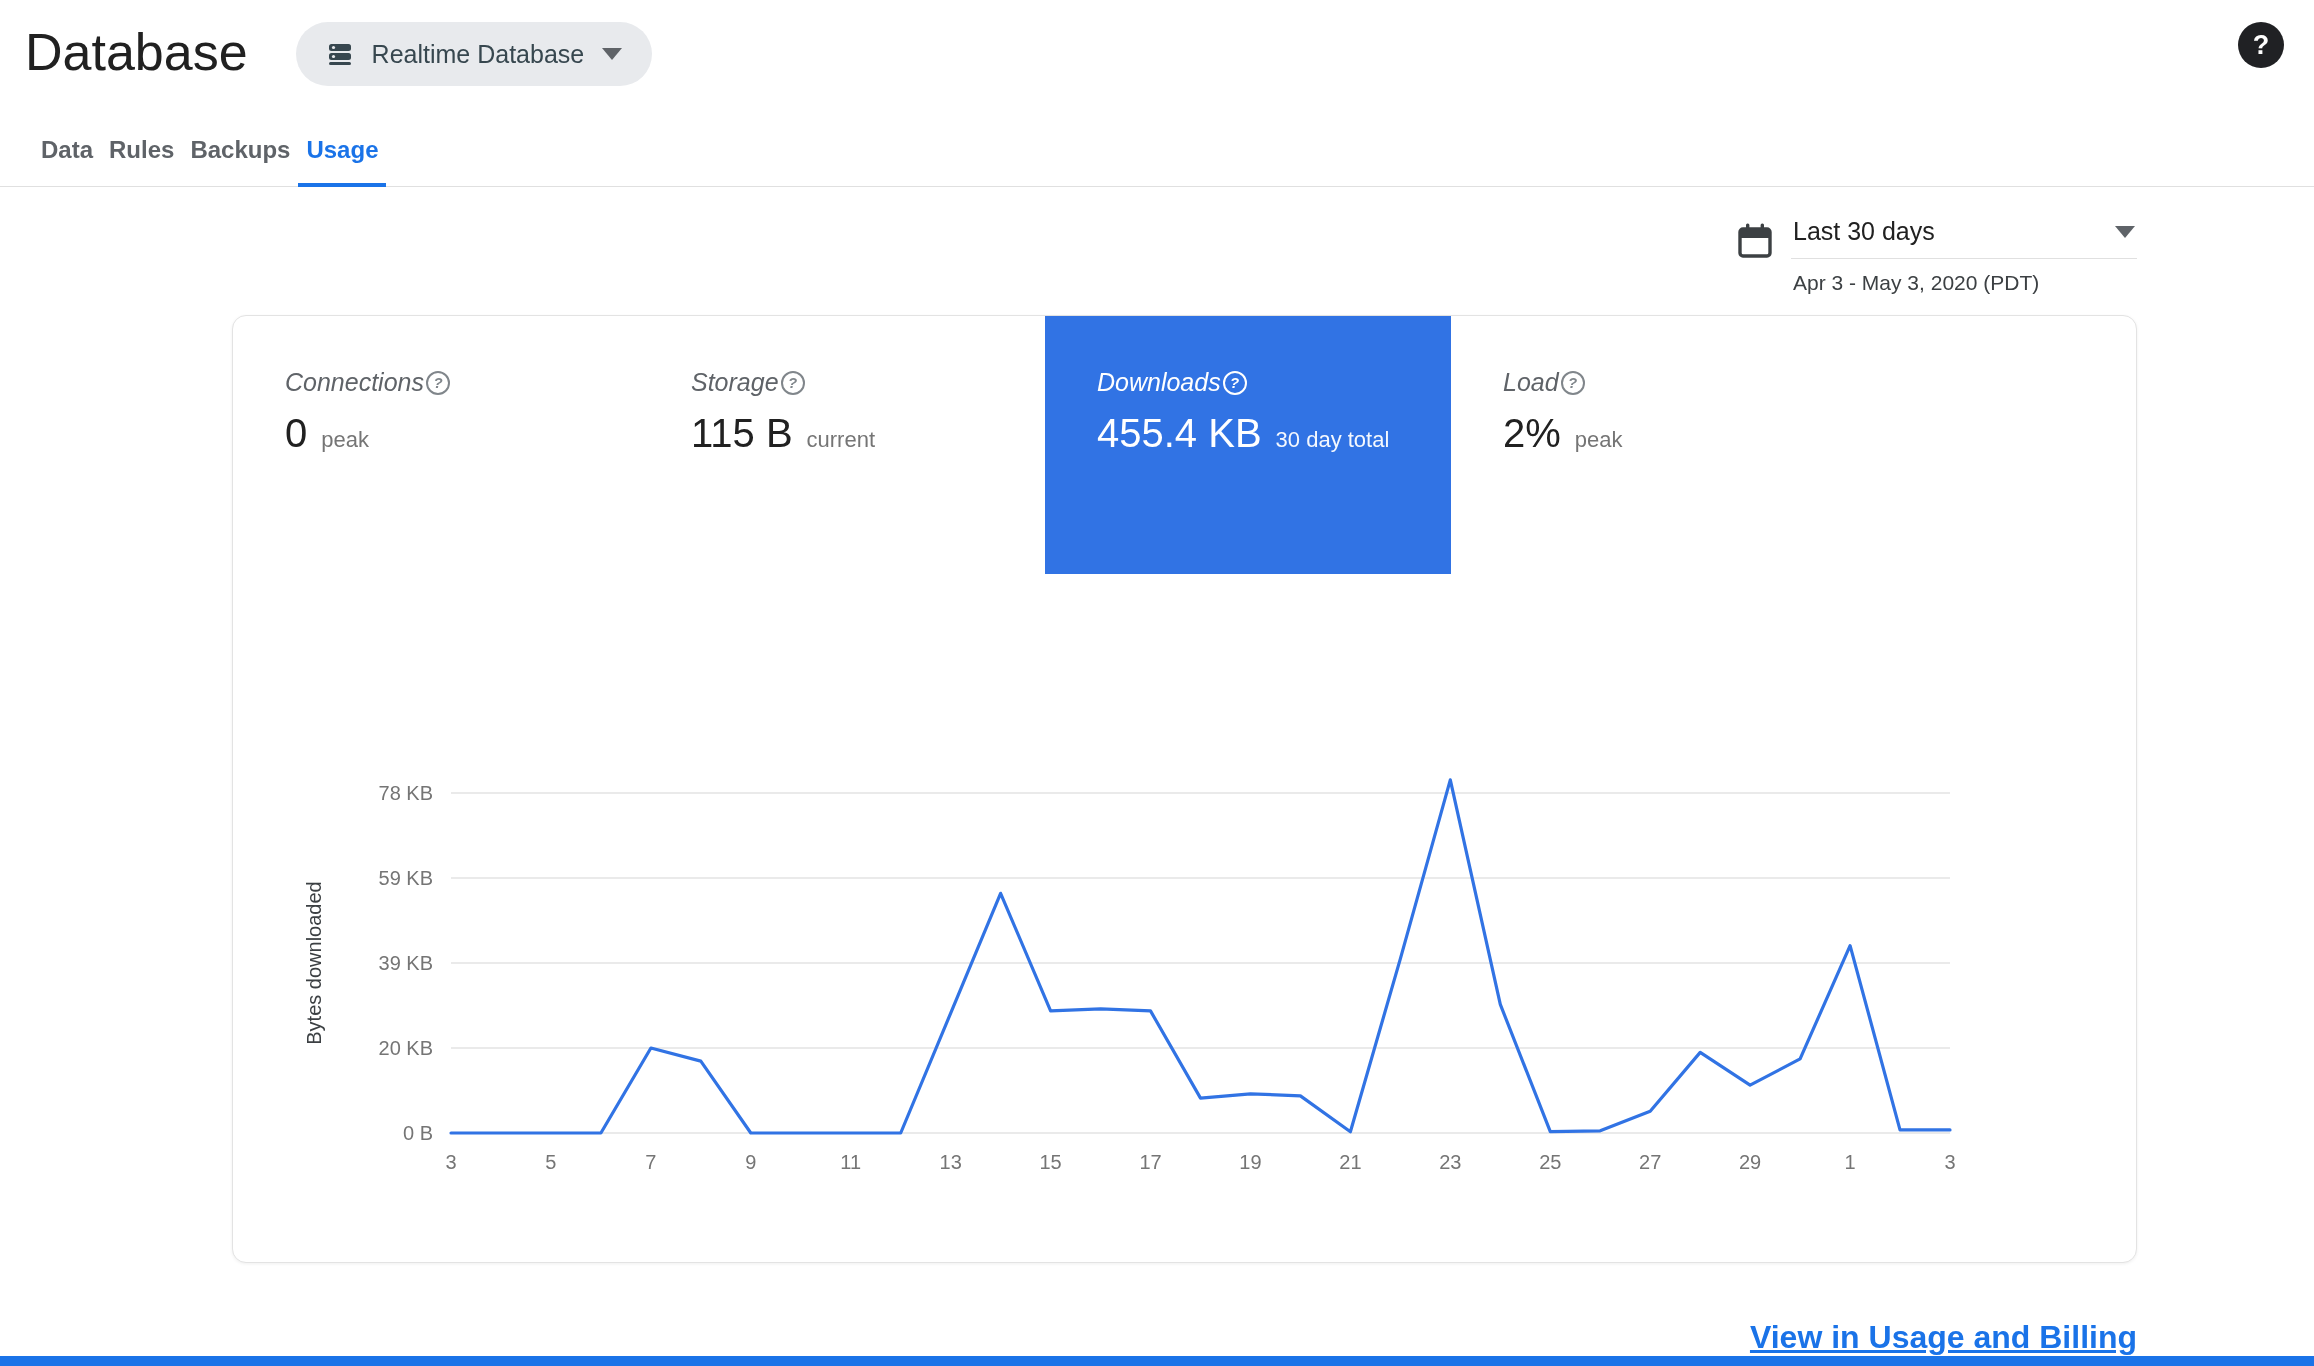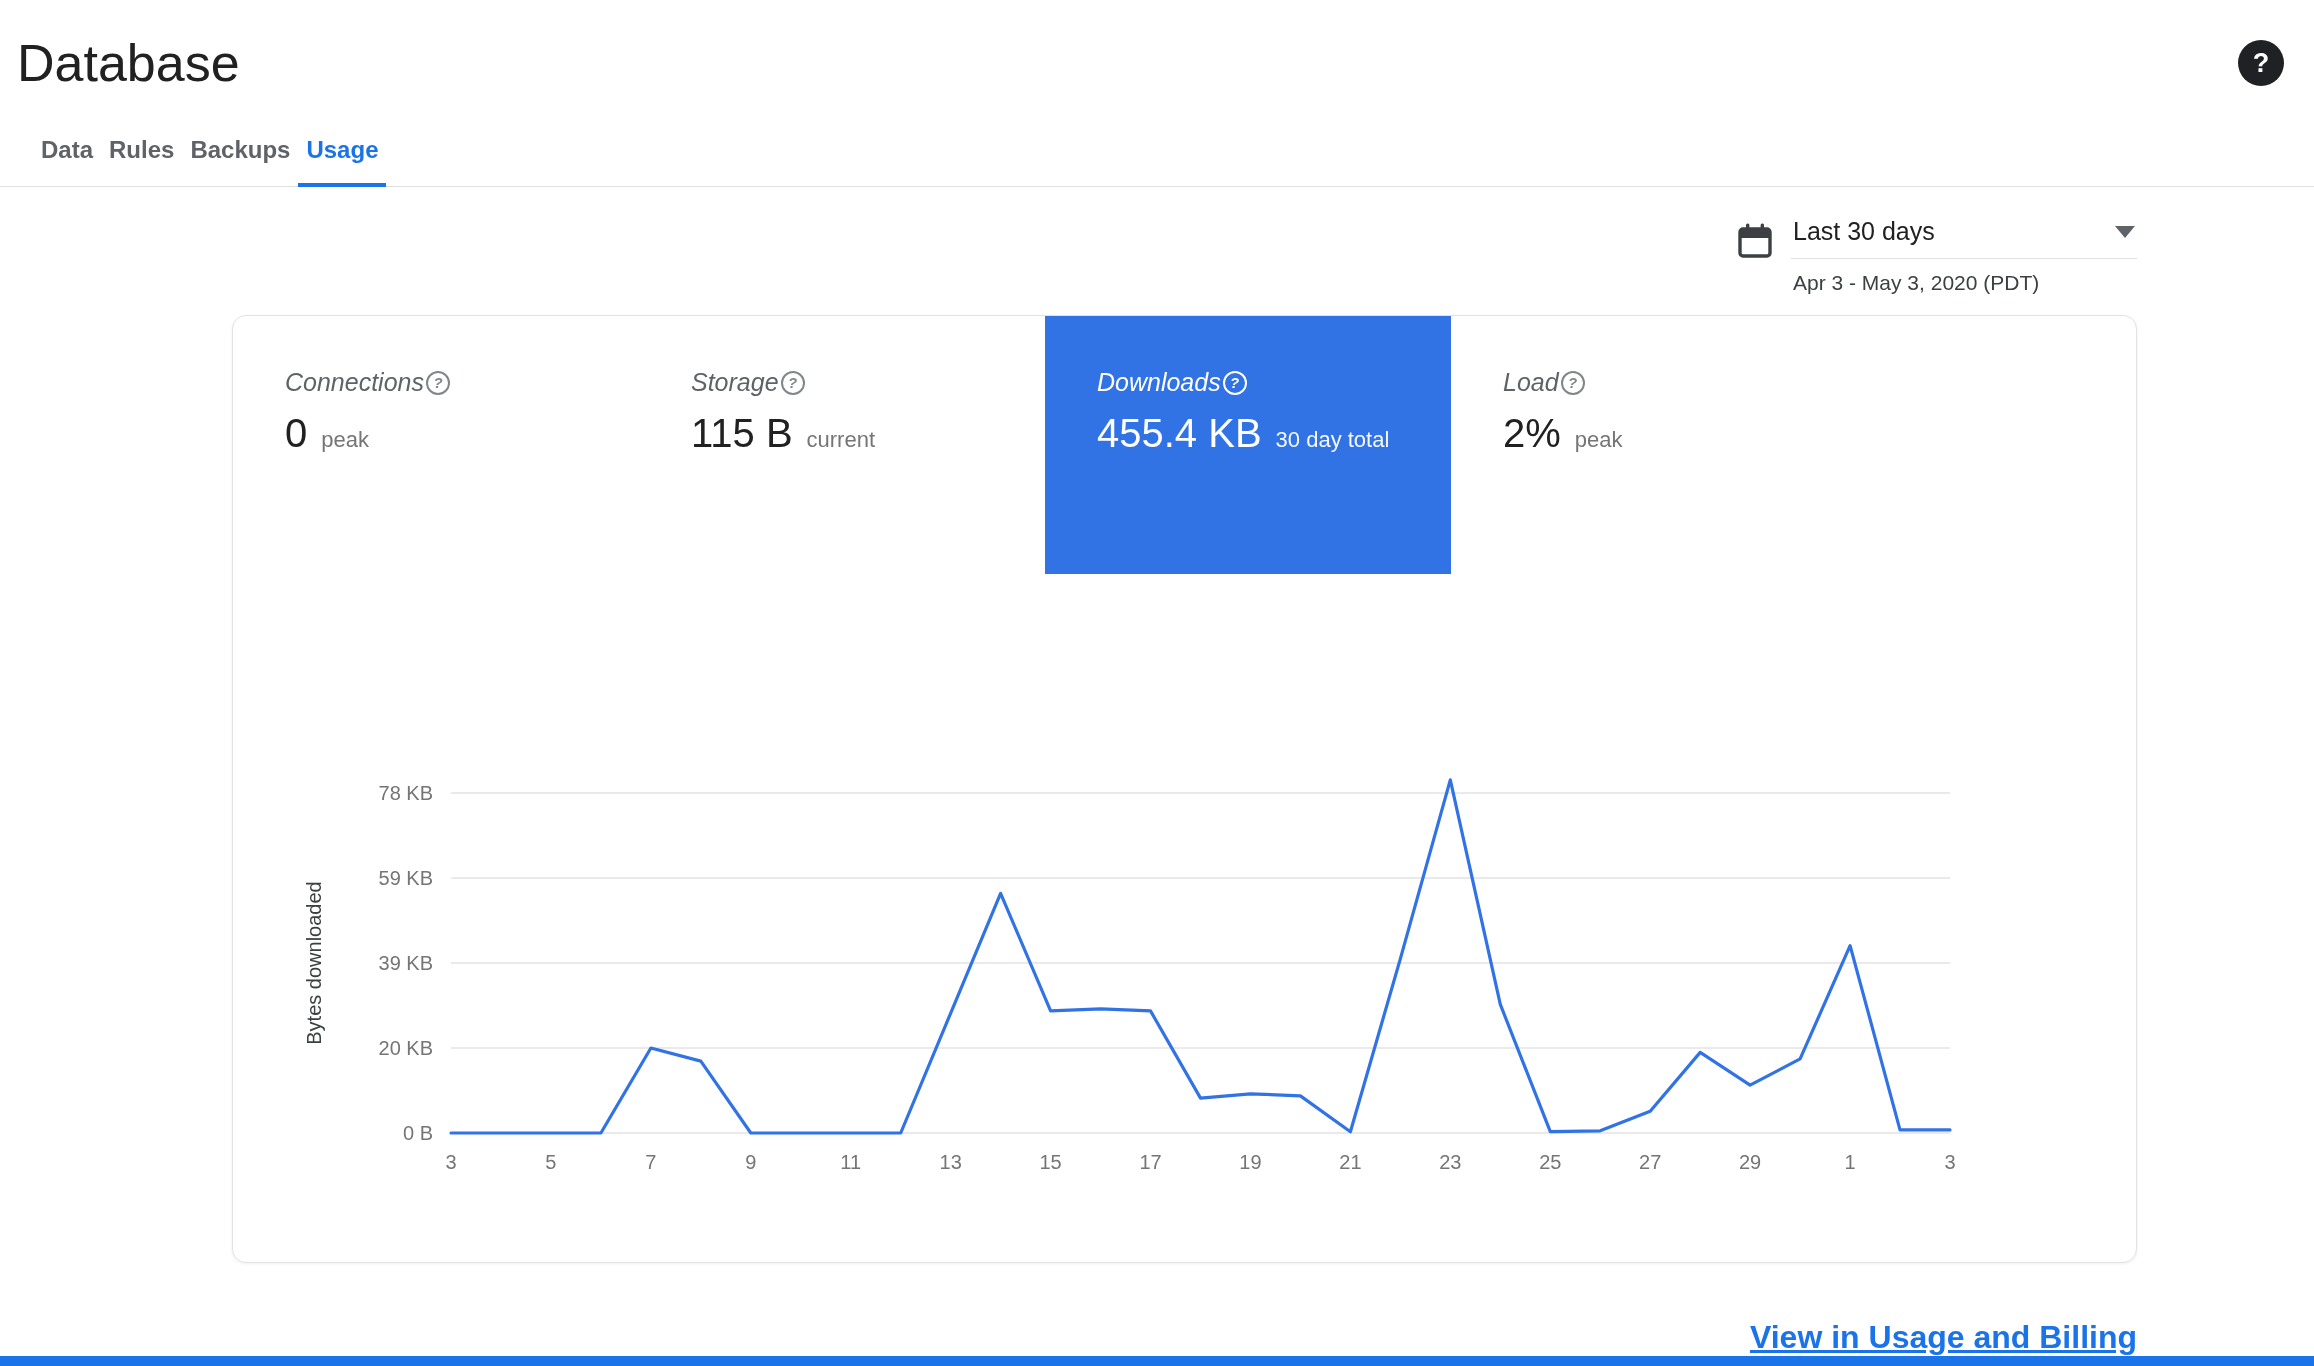--- a/index.html
+++ b/index.html
@@ -12,21 +12,21 @@
   }
   *{box-sizing:border-box;}
   html,body{margin:0;padding:0;}
   body{
     width:2314px;height:1366px;position:relative;overflow:hidden;
     background:#ffffff;color:var(--text-dark);
     font-family:"Liberation Sans","DejaVu Sans",sans-serif;
   }
 
   
-  .header{display:flex;align-items:center;gap:48px;padding:22px 30px 0 17px;height:104px;}
+  .header{display:flex;align-items:flex-start;gap:48px;padding:22px 30px 0 25px;height:104px;}
   .page-title{font-size:52px;font-weight:500;color:#212121;margin:0;letter-spacing:0;}
   .db-pill{
     display:flex;align-items:center;gap:18px;height:64px;padding:0 30px;
     background:#e8eaed;border-radius:32px;cursor:pointer;border:none;
     font-size:25px;font-weight:500;color:#37474f;
   }
   .db-pill svg{display:block;}
   .caret{width:0;height:0;border-left:10px solid transparent;border-right:10px solid transparent;border-top:12px solid #5f6368;}
   .help-btn{
     margin-left:auto;width:46px;height:46px;border-radius:50%;
@@ -84,20 +84,33 @@
   .link-row{margin-top:56px;padding-right:177px;text-align:right;}
   .billing-link{font-size:32px;font-weight:700;color:var(--accent);text-decoration:underline;cursor:pointer;}
   .footer-bar{position:absolute;left:0;right:0;bottom:0;height:10px;background:var(--footer-bar);}
 </style>
 </head>
 <body>
 
 <div class="header">
   <h1 class="page-title">Database</h1>
 
+  <button class="db-pill">
+    <span>
+      <svg width="28" height="28" viewBox="0 0 28 28">
+        <rect x="3" y="4" width="22" height="7" rx="2.5" fill="#37474f"></rect>
+        <rect x="3" y="13" width="22" height="7" rx="2.5" fill="#37474f"></rect>
+        <circle cx="7.5" cy="7.5" r="1.6" fill="#e8eaed"></circle>
+        <circle cx="7.5" cy="16.5" r="1.6" fill="#e8eaed"></circle>
+        <rect x="3" y="22" width="22" height="3" rx="1.5" fill="#37474f"></rect>
+      </svg>
+    </span>
+    <span>Realtime Database</span>
+    <span class="caret"></span>
+  </button>
 
   <div class="help-btn">
     <span>?</span>
   </div>
 </div>
 
 <div class="tabbar">
   <div class="tab">Data</div>
   <div class="tab">Rules</div>
   <div class="tab">Backups</div>

